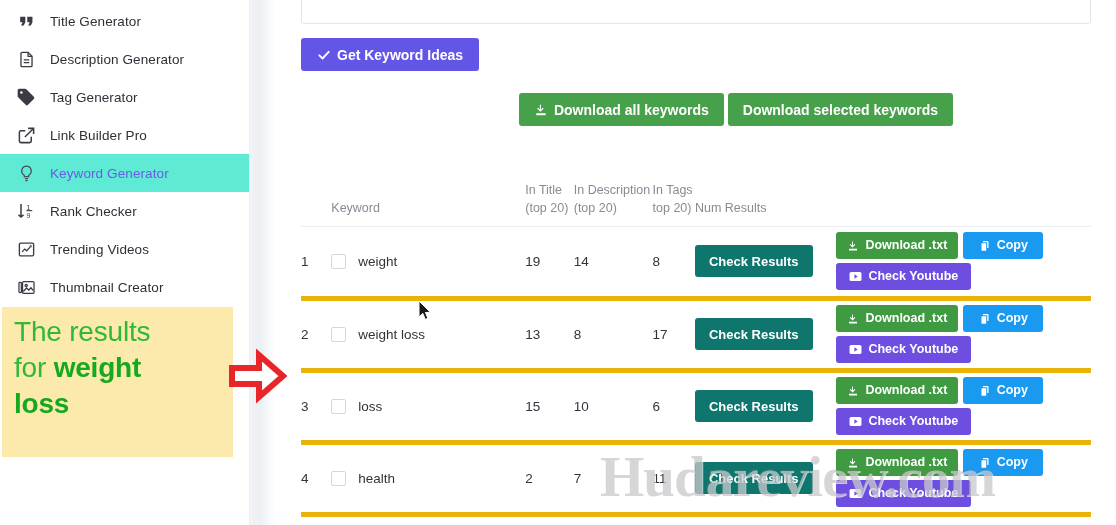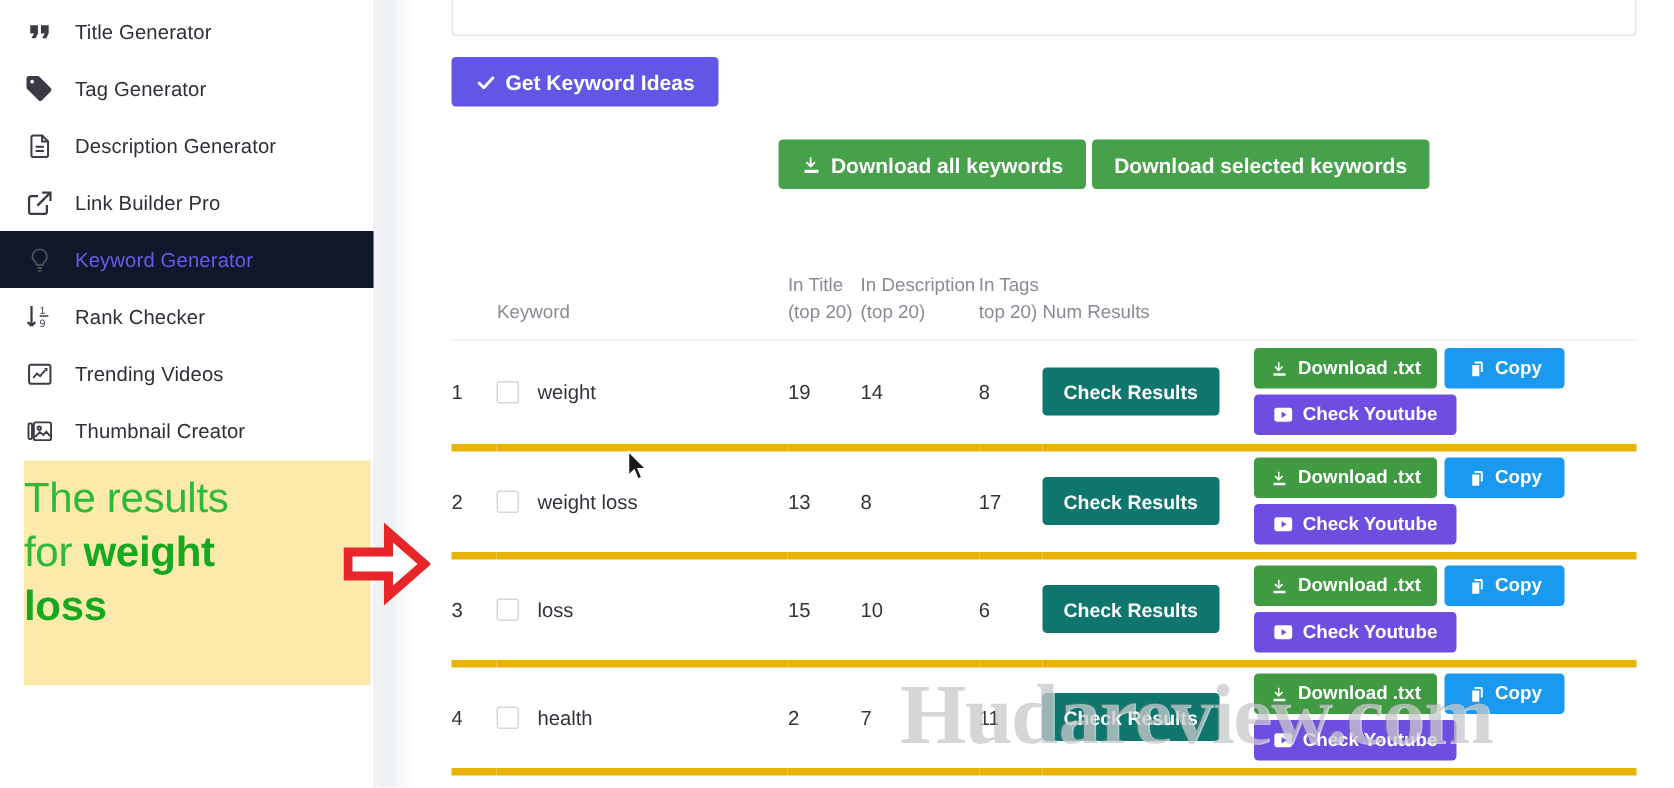--- a/index.html
+++ b/index.html
@@ -34,35 +34,35 @@
     color: #3b3b46;
     flex: 0 0 20px;
   }
   .nav-item .ico svg { display: block; }
   .nav-item .lbl {
     font-size: 13.5px;
     color: #2f2f38;
     letter-spacing: .1px;
     white-space: nowrap;
   }
-  .nav-item.active { background: #0f172a; }
+  .nav-item.active { background: #5eead4; }
   .nav-item.active .lbl { color: #6a5be6; }
   .nav-item.active .ico { color: #4c4c55; }
 
   
   #nav { padding-top: 2px; }
   #nav .nav-item + .nav-item { margin-top: 0; }
 
   
   .annot-box {
     position: absolute;
-    left: 16px; top: 307px;
+    left: 2px; top: 307px;
     width: 231px; height: 150px;
     background: #fbeaab;
-    padding: 7px 12px 0 0;
+    padding: 7px 12px 0 12px;
     font-size: 28px;
     line-height: 1.28;
     color: #2fb938;
     letter-spacing: -.2px;
   }
   .annot-box b { font-weight: bold; color: #16a81f; }
 
   .arrow-wrap {
     position: absolute;
     left: 229px; top: 348px;
@@ -251,36 +251,36 @@
         <span class="ico">
           <svg width="19" height="19" viewBox="0 0 24 24" fill="currentColor">
             <path d="M5 17h3.5l2-4V6H4v7h3.2L5 17zm9 0h3.5l2-4V6h-6.5v7h3.2L14 17z"></path>
           </svg>
         </span>
         <span class="lbl">Title Generator</span>
       </div>
 
       <div class="nav-item">
         <span class="ico">
-          <svg width="20" height="20" viewBox="0 0 24 24" fill="currentColor">
-            <path d="M21.4 11.6l-9-9A2 2 0 0011 2H4a2 2 0 00-2 2v7a2 2 0 00.6 1.4l9 9a2 2 0 002.8 0l7-7a2 2 0 000-2.8zM6.5 8A1.5 1.5 0 118 6.5 1.5 1.5 0 016.5 8z"></path>
-          </svg>
-        </span>
-        <span class="lbl">Tag Generator</span>
-      </div>
-
-      <div class="nav-item">
-        <span class="ico">
           <svg width="19" height="19" viewBox="0 0 24 24" fill="none" stroke="currentColor" stroke-width="1.7">
             <path d="M14 3H6.5A1.5 1.5 0 005 4.5v15A1.5 1.5 0 006.5 21h11a1.5 1.5 0 001.5-1.5V8l-5-5z"></path>
             <path d="M14 3v5h5"></path>
               <path d="M8.5 12.5h7M8.5 16h7"></path>
           </svg>
         </span>
         <span class="lbl">Description Generator</span>
+      </div>
+
+      <div class="nav-item">
+        <span class="ico">
+          <svg width="20" height="20" viewBox="0 0 24 24" fill="currentColor">
+            <path d="M21.4 11.6l-9-9A2 2 0 0011 2H4a2 2 0 00-2 2v7a2 2 0 00.6 1.4l9 9a2 2 0 002.8 0l7-7a2 2 0 000-2.8zM6.5 8A1.5 1.5 0 118 6.5 1.5 1.5 0 016.5 8z"></path>
+          </svg>
+        </span>
+        <span class="lbl">Tag Generator</span>
       </div>
 
       <div class="nav-item">
         <span class="ico">
           <svg width="19" height="19" viewBox="0 0 24 24" fill="none" stroke="currentColor" stroke-width="1.9">
             <path d="M18 13.5V19a2 2 0 01-2 2H5a2 2 0 01-2-2V8a2 2 0 012-2h5.5"></path>
             <path d="M14 3h7v7"></path>
               <path d="M10 14L20.5 3.5"></path>
           </svg>
         </span>

